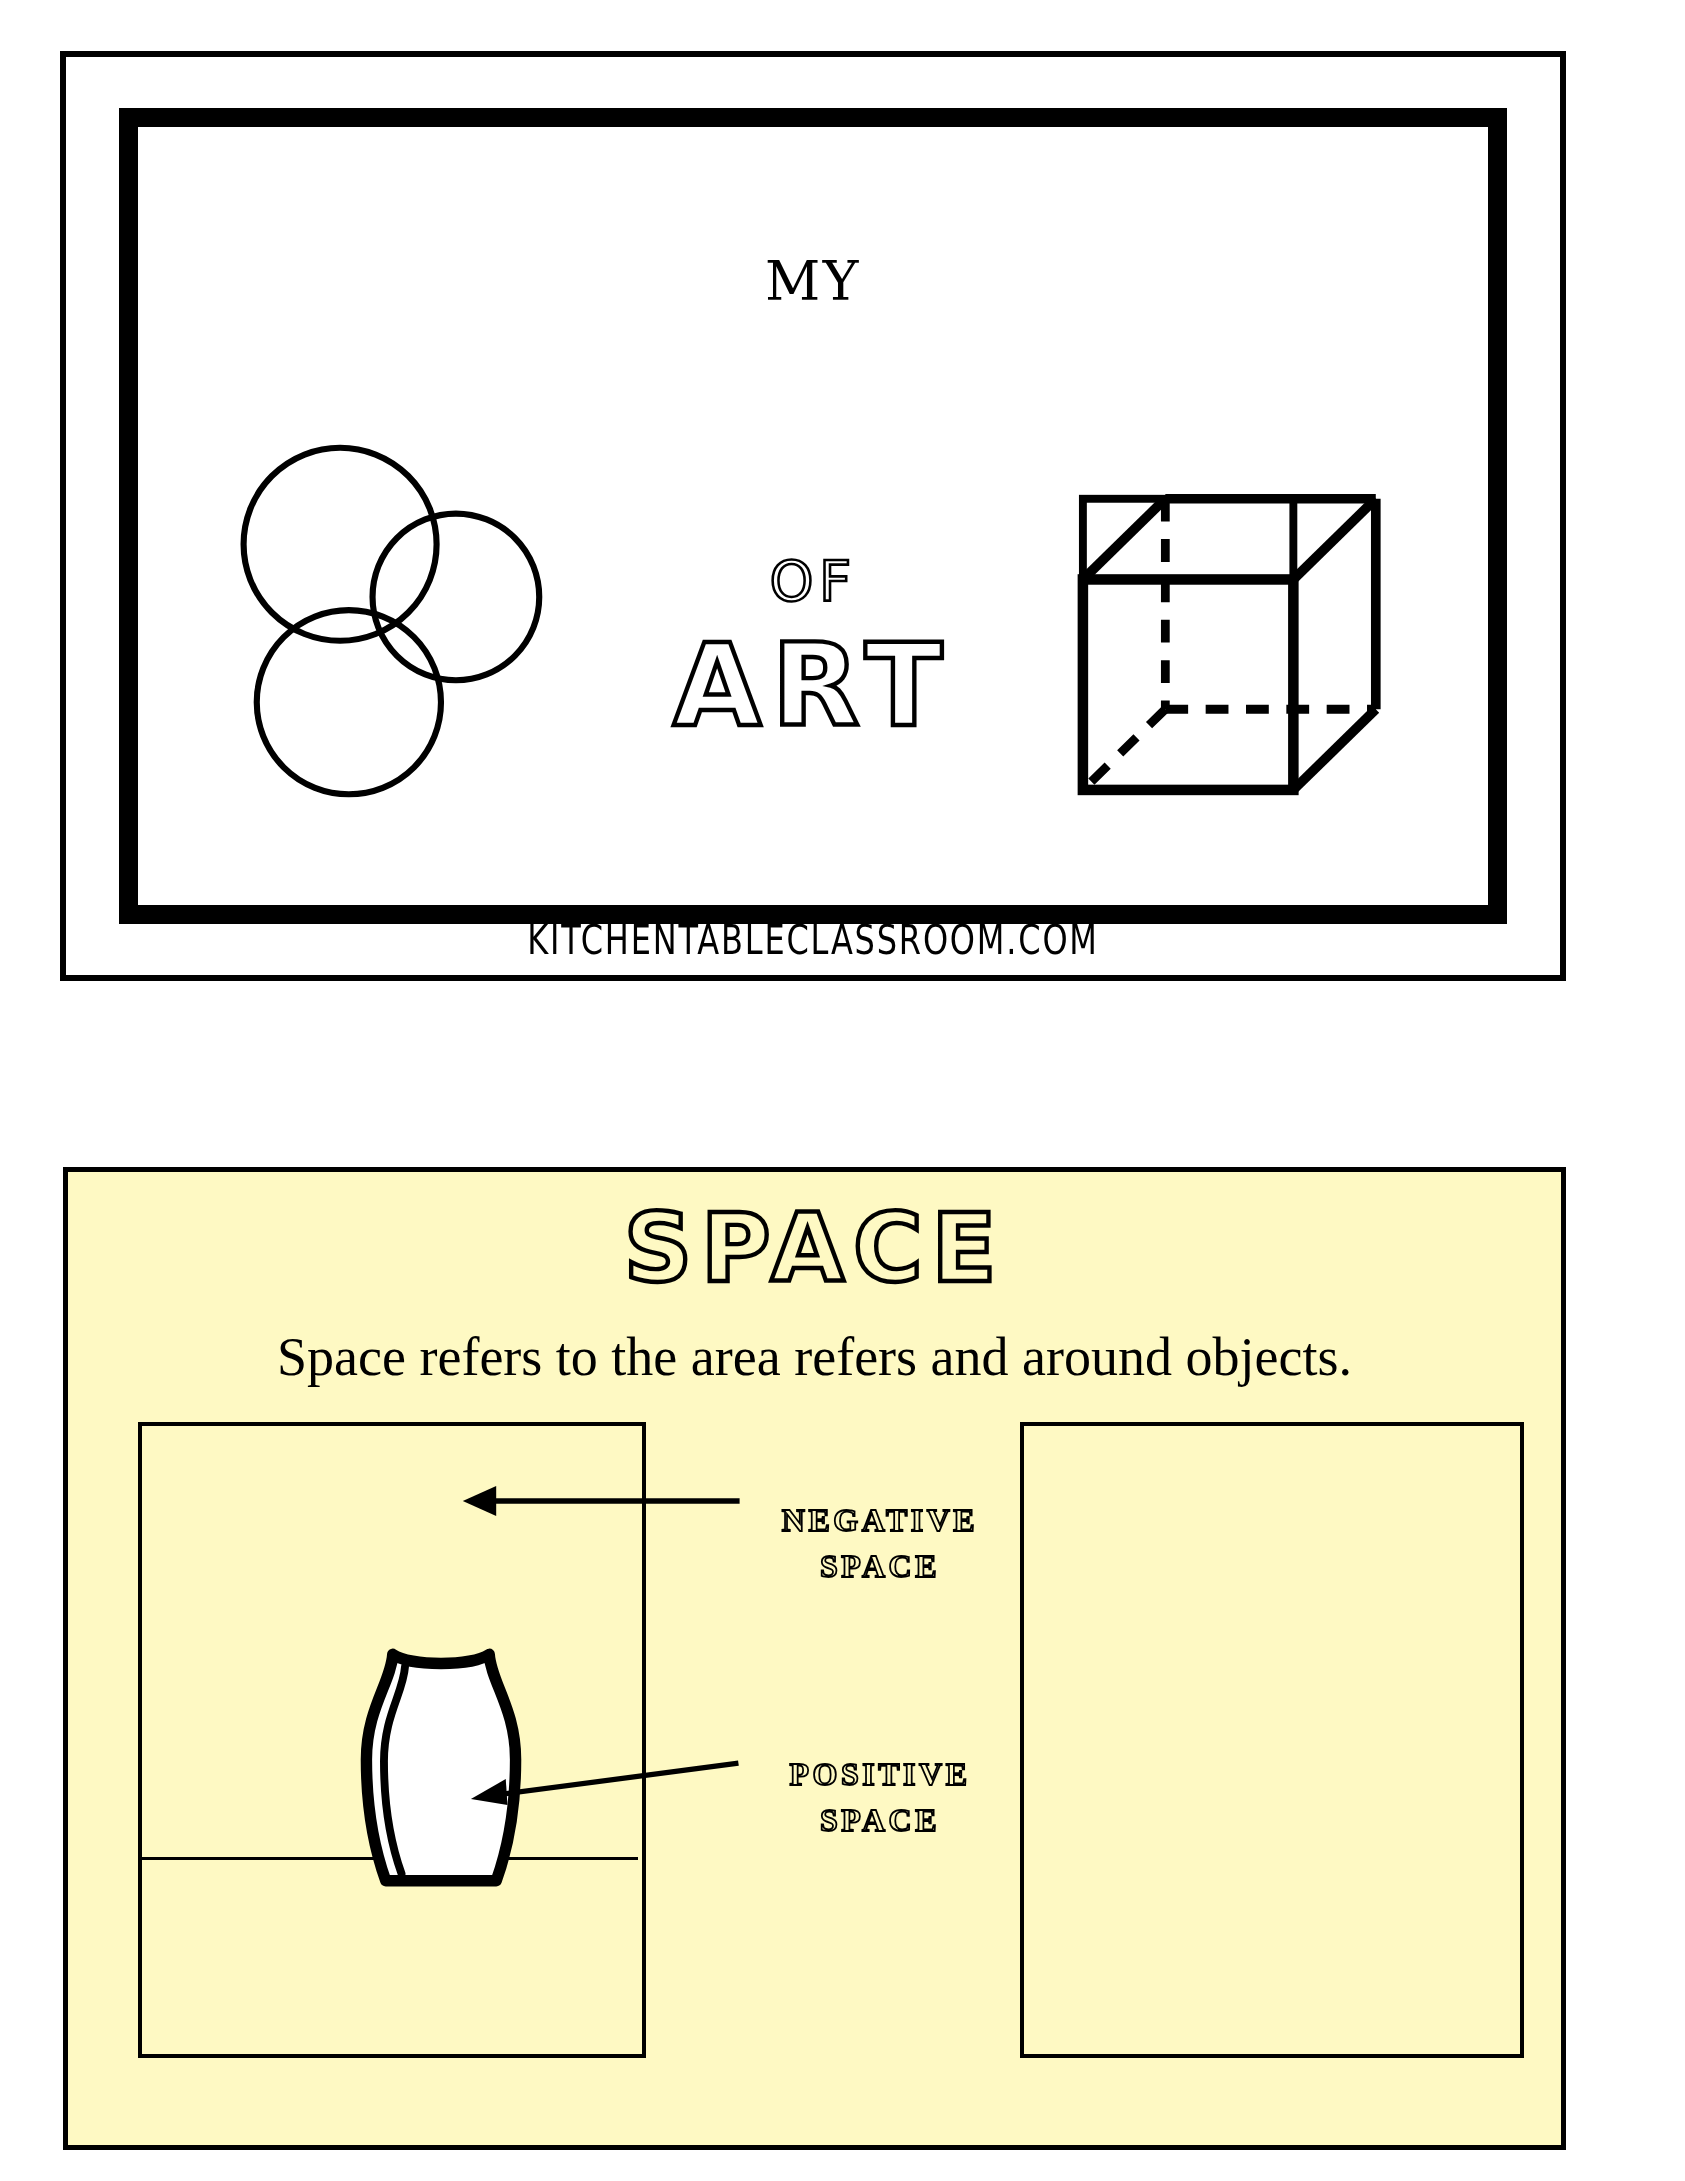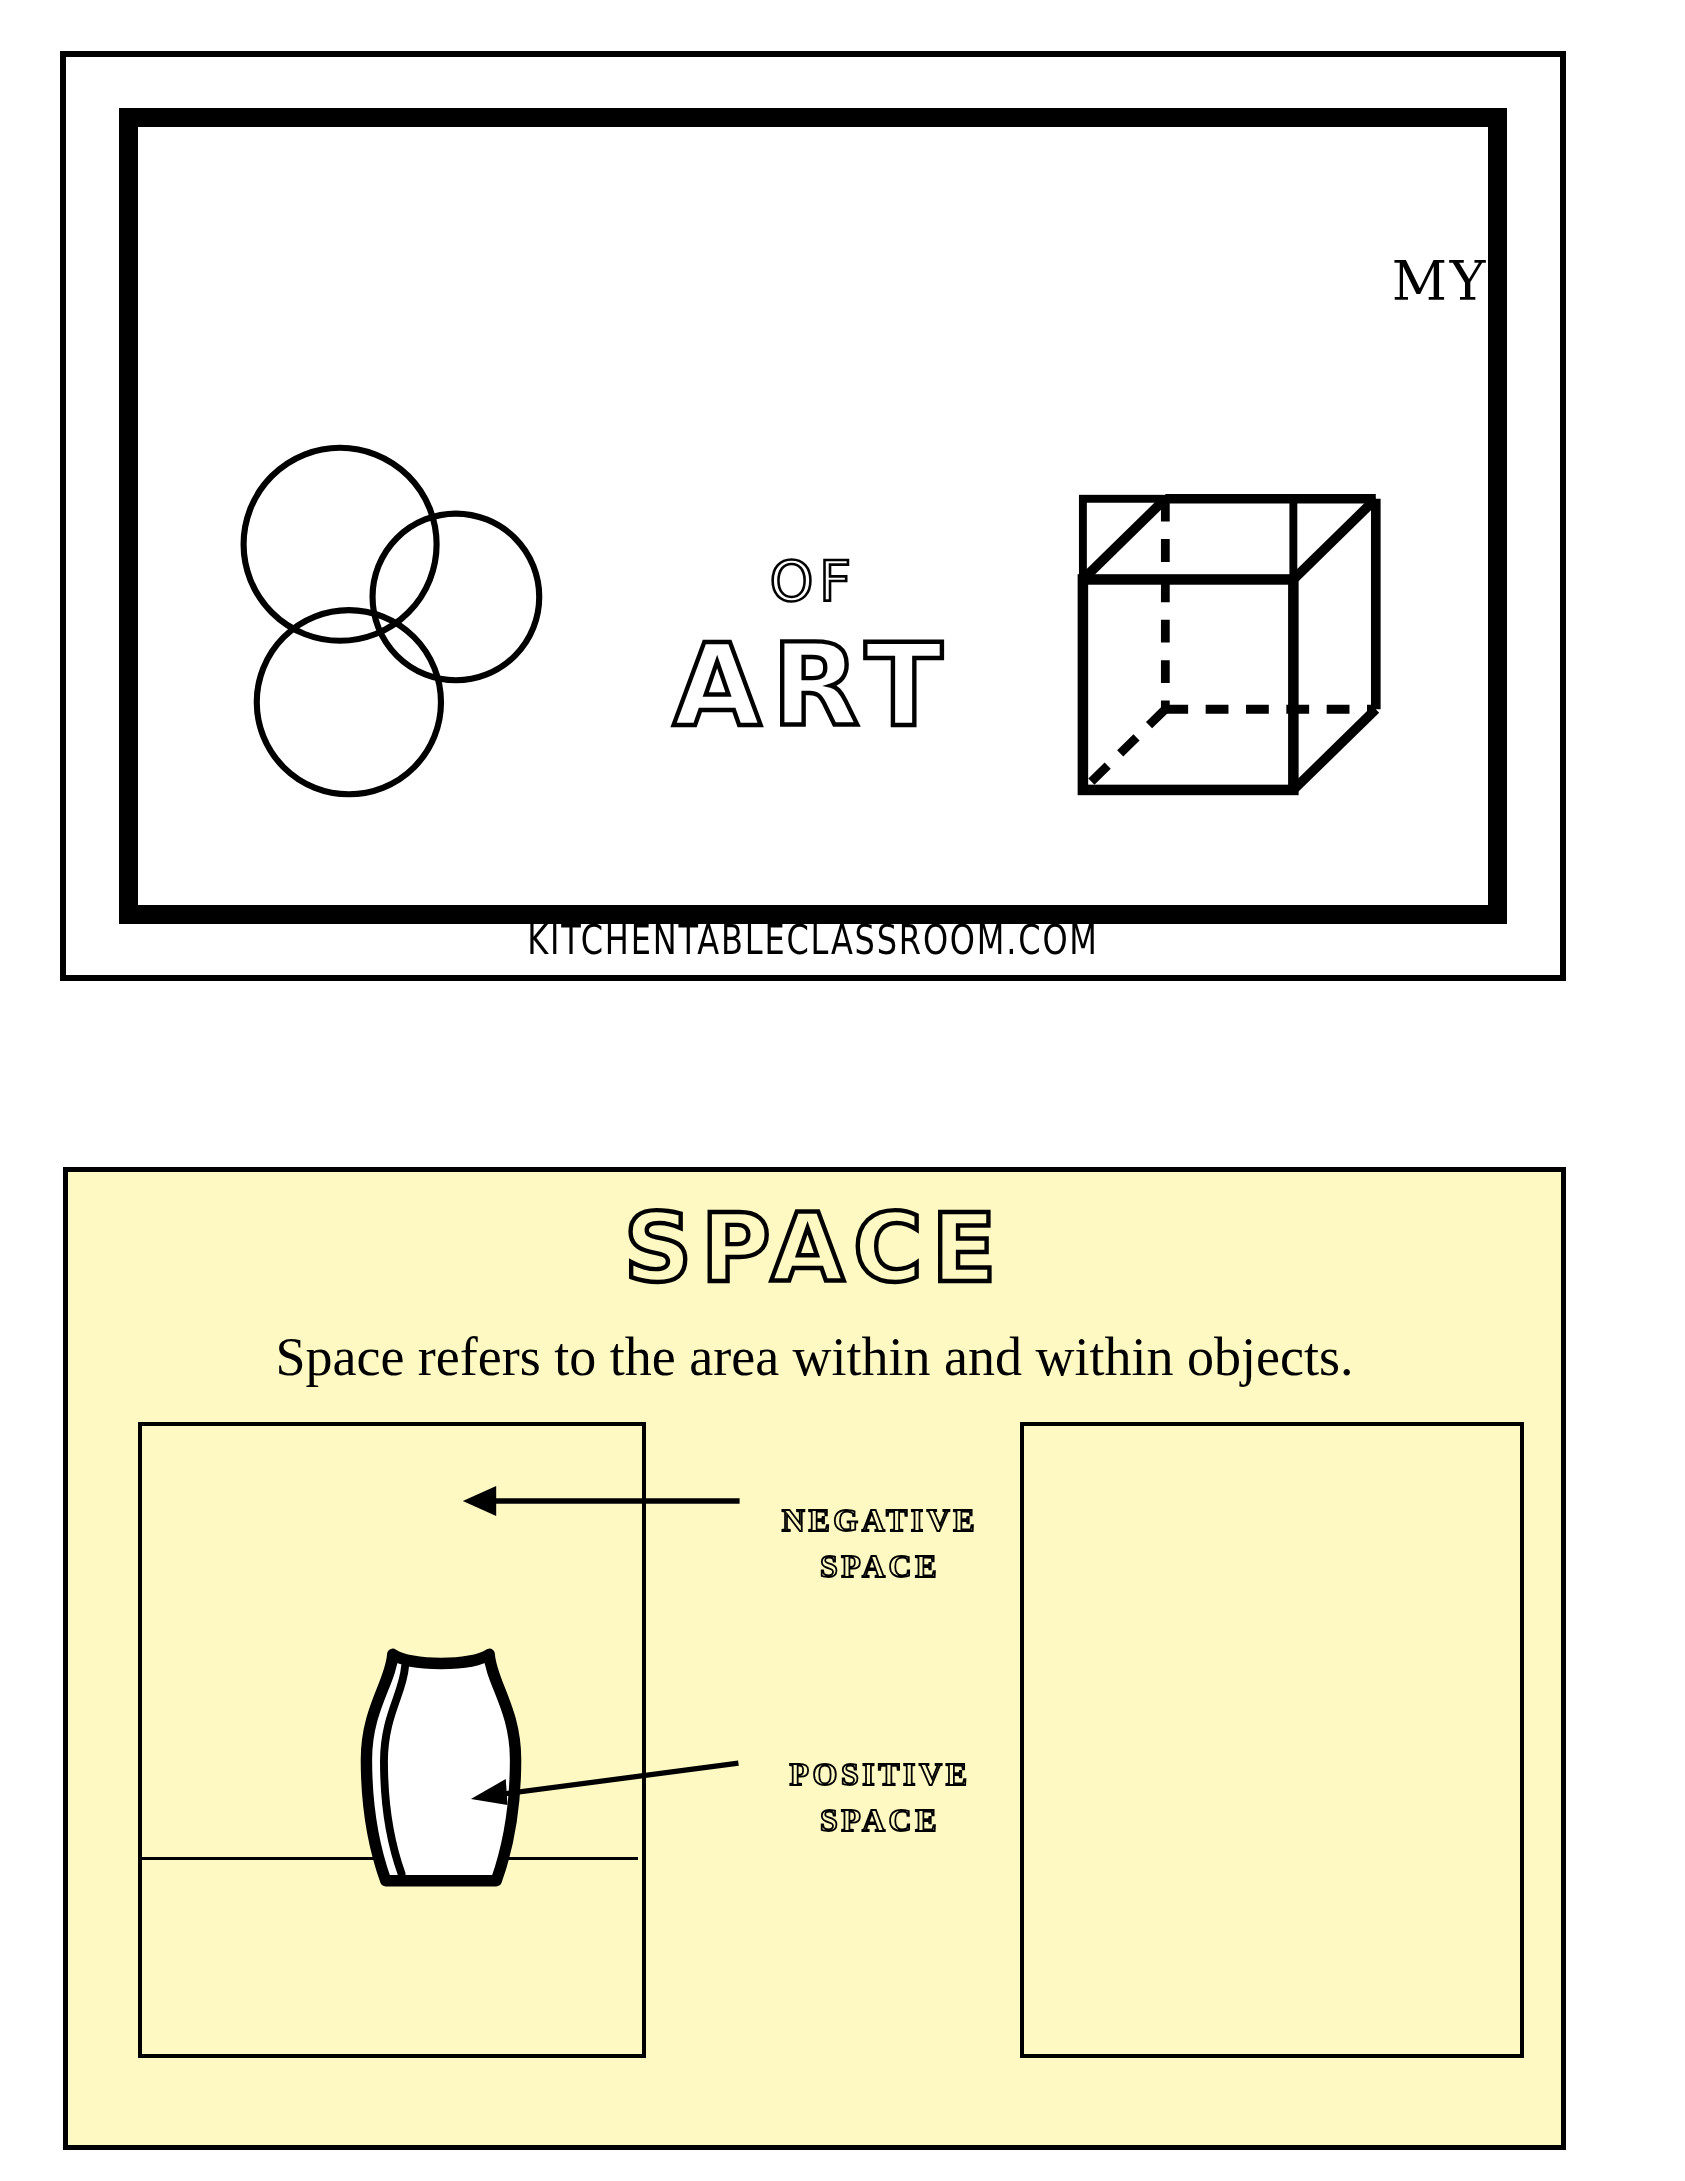--- a/index.html
+++ b/index.html
@@ -209,21 +209,21 @@
   #arrow-positive { position: absolute; left: 386px; top: 579px; }
   #vase { position: absolute; left: 272px; top: 456px; }
 </style>
 </head>
 <body>
 
 <div class="page" id="cover-card">
   <div id="cover-inner">
     <div id="cover-content">
 
-      <div class="outline-text" id="cover-my" style="color:#000;text-align:right; -webkit-text-stroke:0;">MY</div>
+      <div class="outline-text" id="cover-my" style="color:#000; -webkit-text-stroke:0;">MY</div>
 
 
       <div class="outline-text" id="cover-of">OF</div>
 
       <div class="outline-text" id="cover-art">ART</div>
 
 
       <div id="cover-url">KITCHENTABLECLASSROOM.COM</div>
 
       <div id="cover-circles">
@@ -256,21 +256,21 @@
       </div>
 
     </div>
   </div>
 </div>
 
 <div class="page" id="space-card">
 
   <div id="space-title">SPACE</div>
 
-  <div id="space-desc">Space refers to the area within and within objects.</div>
+  <div id="space-desc">Space refers to the area refers and around objects.</div>
 
   <div class="frame-box" id="left-frame"></div>
   <div id="left-frame-line"></div>
 
   <div id="vase">
     <svg width="202" height="272" viewBox="0 0 230 310">
       <path d="M60 30 C58 62 30 92 30 150 C30 215 42 260 52 288 L178 288 C188 260 200 215 200 150 C200 92 172 62 170 30 C150 44 80 44 60 30 Z" fill="#fff" stroke="#000" stroke-width="13" stroke-linejoin="round"></path>
       <path d="M74 44 C72 74 50 100 50 152 C50 212 60 252 70 280" fill="none" stroke="#000" stroke-width="9" stroke-linecap="round"></path>
     </svg>
   </div>

